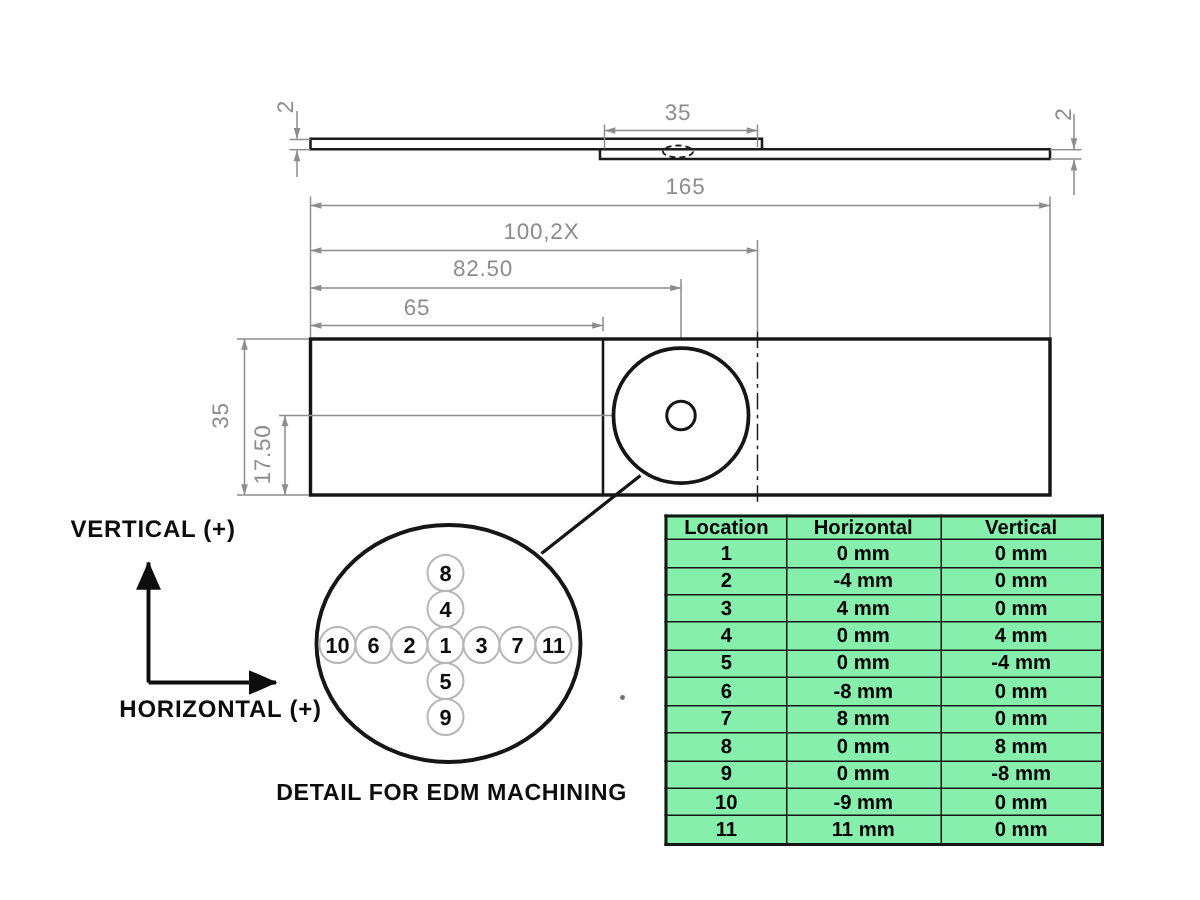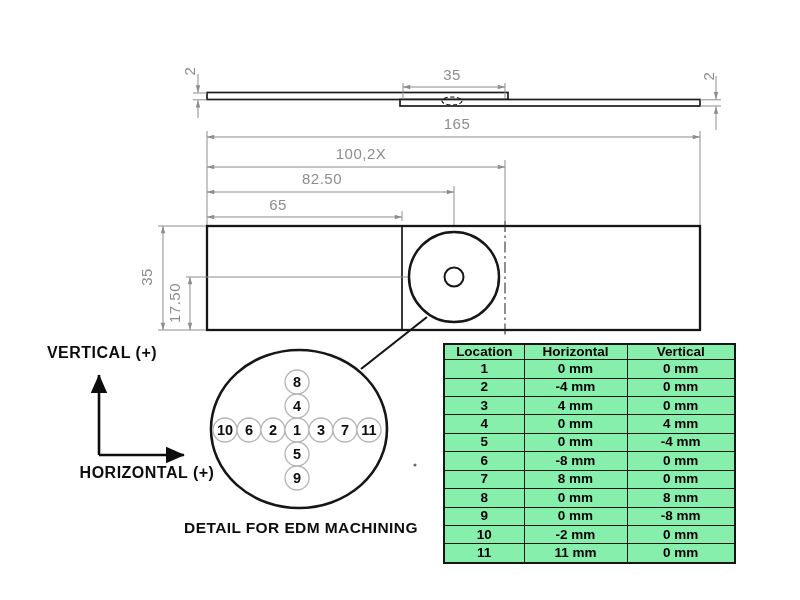--- a/index.html
+++ b/index.html
@@ -182,21 +182,21 @@
         <td>0 mm</td>
         <td>8 mm</td>
       </tr>
       <tr>
         <td>9</td>
         <td>0 mm</td>
         <td>-8 mm</td>
       </tr>
       <tr>
         <td>10</td>
-        <td>-2 mm</td>
+        <td>-9 mm</td>
         <td>0 mm</td>
       </tr>
       <tr>
         <td>11</td>
         <td>11 mm</td>
         <td>0 mm</td>
       </tr>
     </tbody>
 </table>
 

